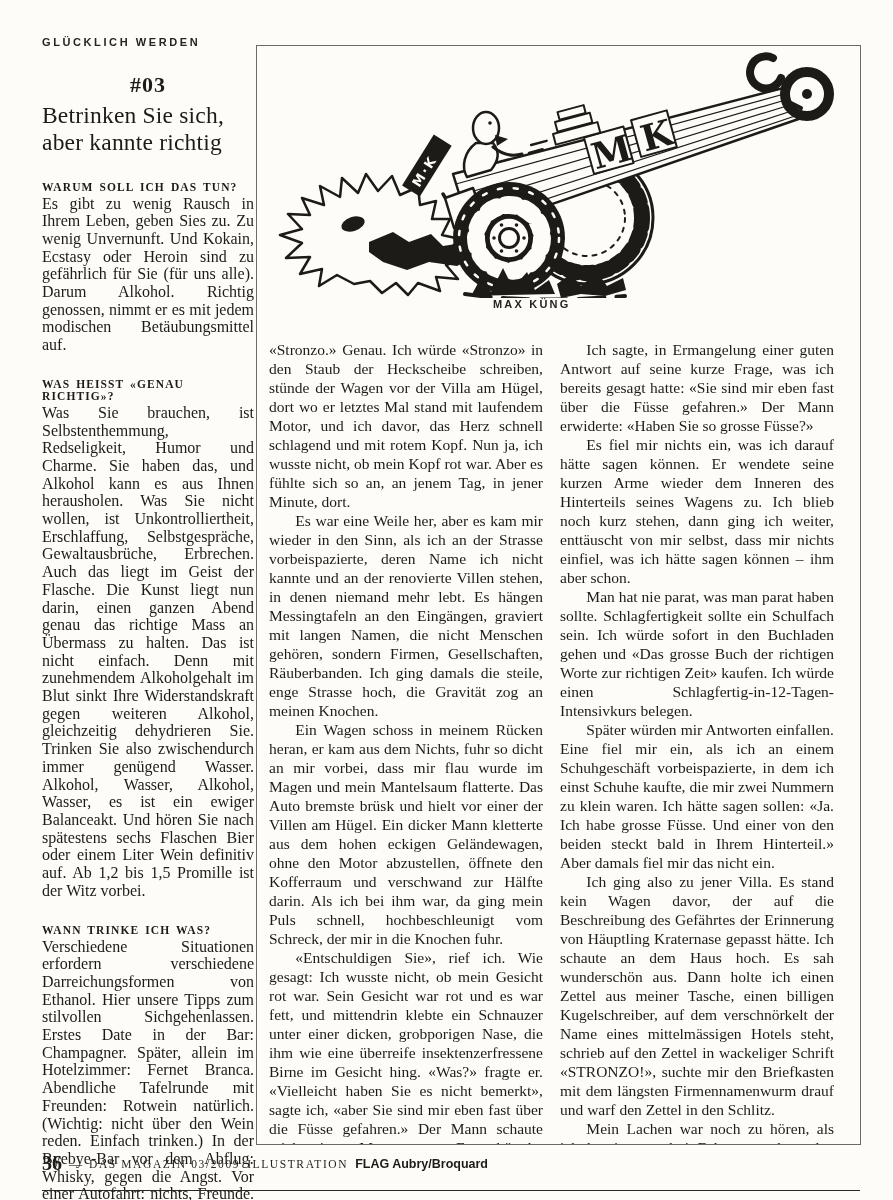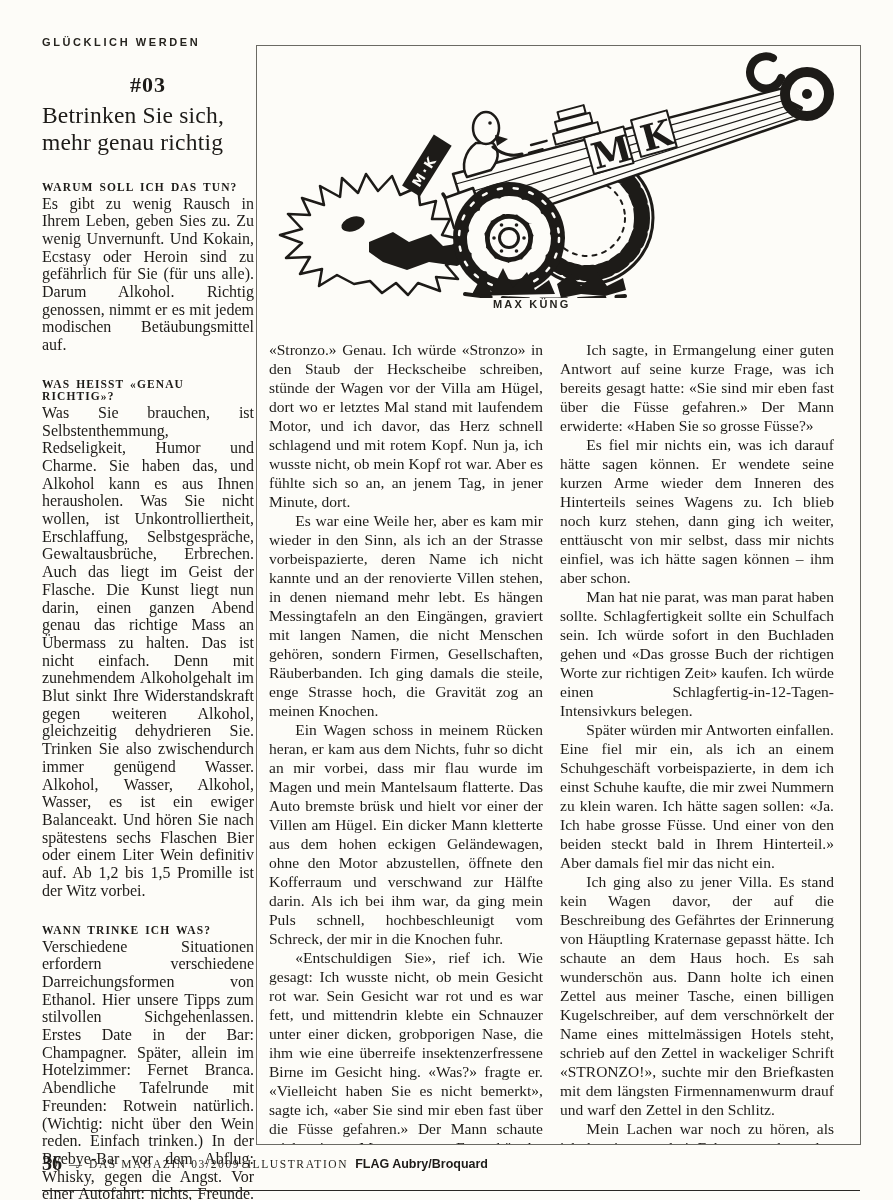--- a/index.html
+++ b/index.html
@@ -73,21 +73,21 @@
   }
 </style>
 </head>
 <body>
 
 <div class="page">
 
   <div class="left-col">
     <div class="kicker">GLÜCKLICH WERDEN</div>
     <div class="issue-number">#03</div>
-    <h1 class="headline">Betrinken Sie sich, mehr genau richtig</h1>
+    <h1 class="headline">Betrinken Sie sich, aber kannte richtig</h1>
 
     <div class="sb-section">
       <h2>WARUM SOLL ICH DAS TUN?</h2>
       <p>Es gibt zu wenig Rausch in Ihrem Leben, geben Sies zu. Zu wenig Unvernunft. Und Kokain, Ecstasy oder Heroin sind zu gefährlich für Sie (für uns alle). Darum Alkohol. Richtig genossen, nimmt er es mit jedem modischen Betäubungsmittel auf.</p>
     </div>
     <div class="sb-section">
       <h2>WAS HEISST «GENAU RICHTIG»?</h2>
       <p>Was Sie brauchen, ist Selbstenthemmung, Redseligkeit, Humor und Charme. Sie haben das, und Alkohol kann es aus Ihnen herausholen. Was Sie nicht wollen, ist Unkontrolliertheit, Erschlaffung, Selbstgespräche, Gewaltausbrüche, Erbrechen. Auch das liegt im Geist der Flasche. Die Kunst liegt nun darin, einen ganzen Abend genau das richtige Mass an Übermass zu halten. Das ist nicht einfach. Denn mit zunehmendem Alkoholgehalt im Blut sinkt Ihre Widerstandskraft gegen weiteren Alkohol, gleichzeitig dehydrieren Sie. Trinken Sie also zwischendurch immer genügend Wasser. Alkohol, Wasser, Alkohol, Wasser, es ist ein ewiger Balanceakt. Und hören Sie nach spätestens sechs Flaschen Bier oder einem Liter Wein definitiv auf. Ab 1,2 bis 1,5 Promille ist der Witz vorbei.</p>
     </div>
     <div class="sb-section">

